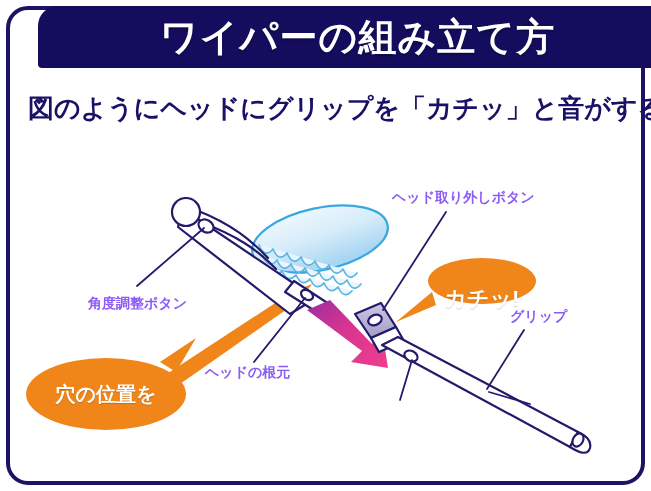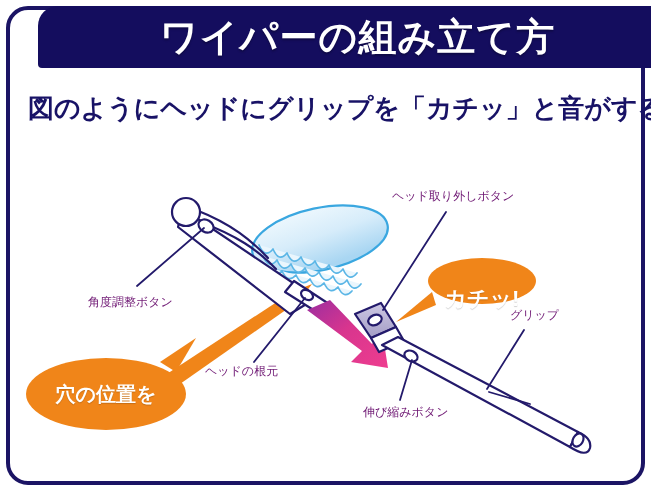--- a/index.html
+++ b/index.html
@@ -36,22 +36,22 @@
     letter-spacing:0px;
   }
   .instructions div{white-space:nowrap;}
 
   
   .figure{position:absolute;left:0;top:0;width:651px;height:491px;pointer-events:none;}
   .figure svg{display:block;}
 
   
   .lbl{
-    position:absolute;color:#701a75;font-weight:normal;
-    font-size:12px;line-height:1.1;white-space:nowrap;
+    position:absolute;color:#8b5cf6;font-weight:bold;
+    font-size:14px;line-height:1.1;white-space:nowrap;
   }
   .lbl-head-release{left:392px;top:190px;}
   .lbl-angle{left:88px;top:289px;margin-top:7px;}
   .lbl-grip{left:510px;top:309px;}
   .lbl-head-base{left:205px;top:365px;}
   .lbl-extend{left:363px;top:406px;}
 
   
   .bubble{
     position:absolute;background:#f08519;color:#ffffff;
@@ -167,21 +167,20 @@
   </div>
 
   <div class="lbl lbl-head-release">ヘッド取り外しボタン</div>
 
   <div class="lbl lbl-angle">角度調整ボタン</div>
 
   <div class="lbl lbl-head-base">ヘッドの根元</div>
 
   <div class="lbl lbl-grip">グリップ</div>
 
-  <div class="lbl lbl-extend">伸び縮みボタン</div>
 
   <div class="bubble bubble-katchi">
     <span>カチッ!</span>
   </div>
 
   <div class="bubble bubble-hole">
     <span>穴の位置を</span>
   </div>
 
 </div>

